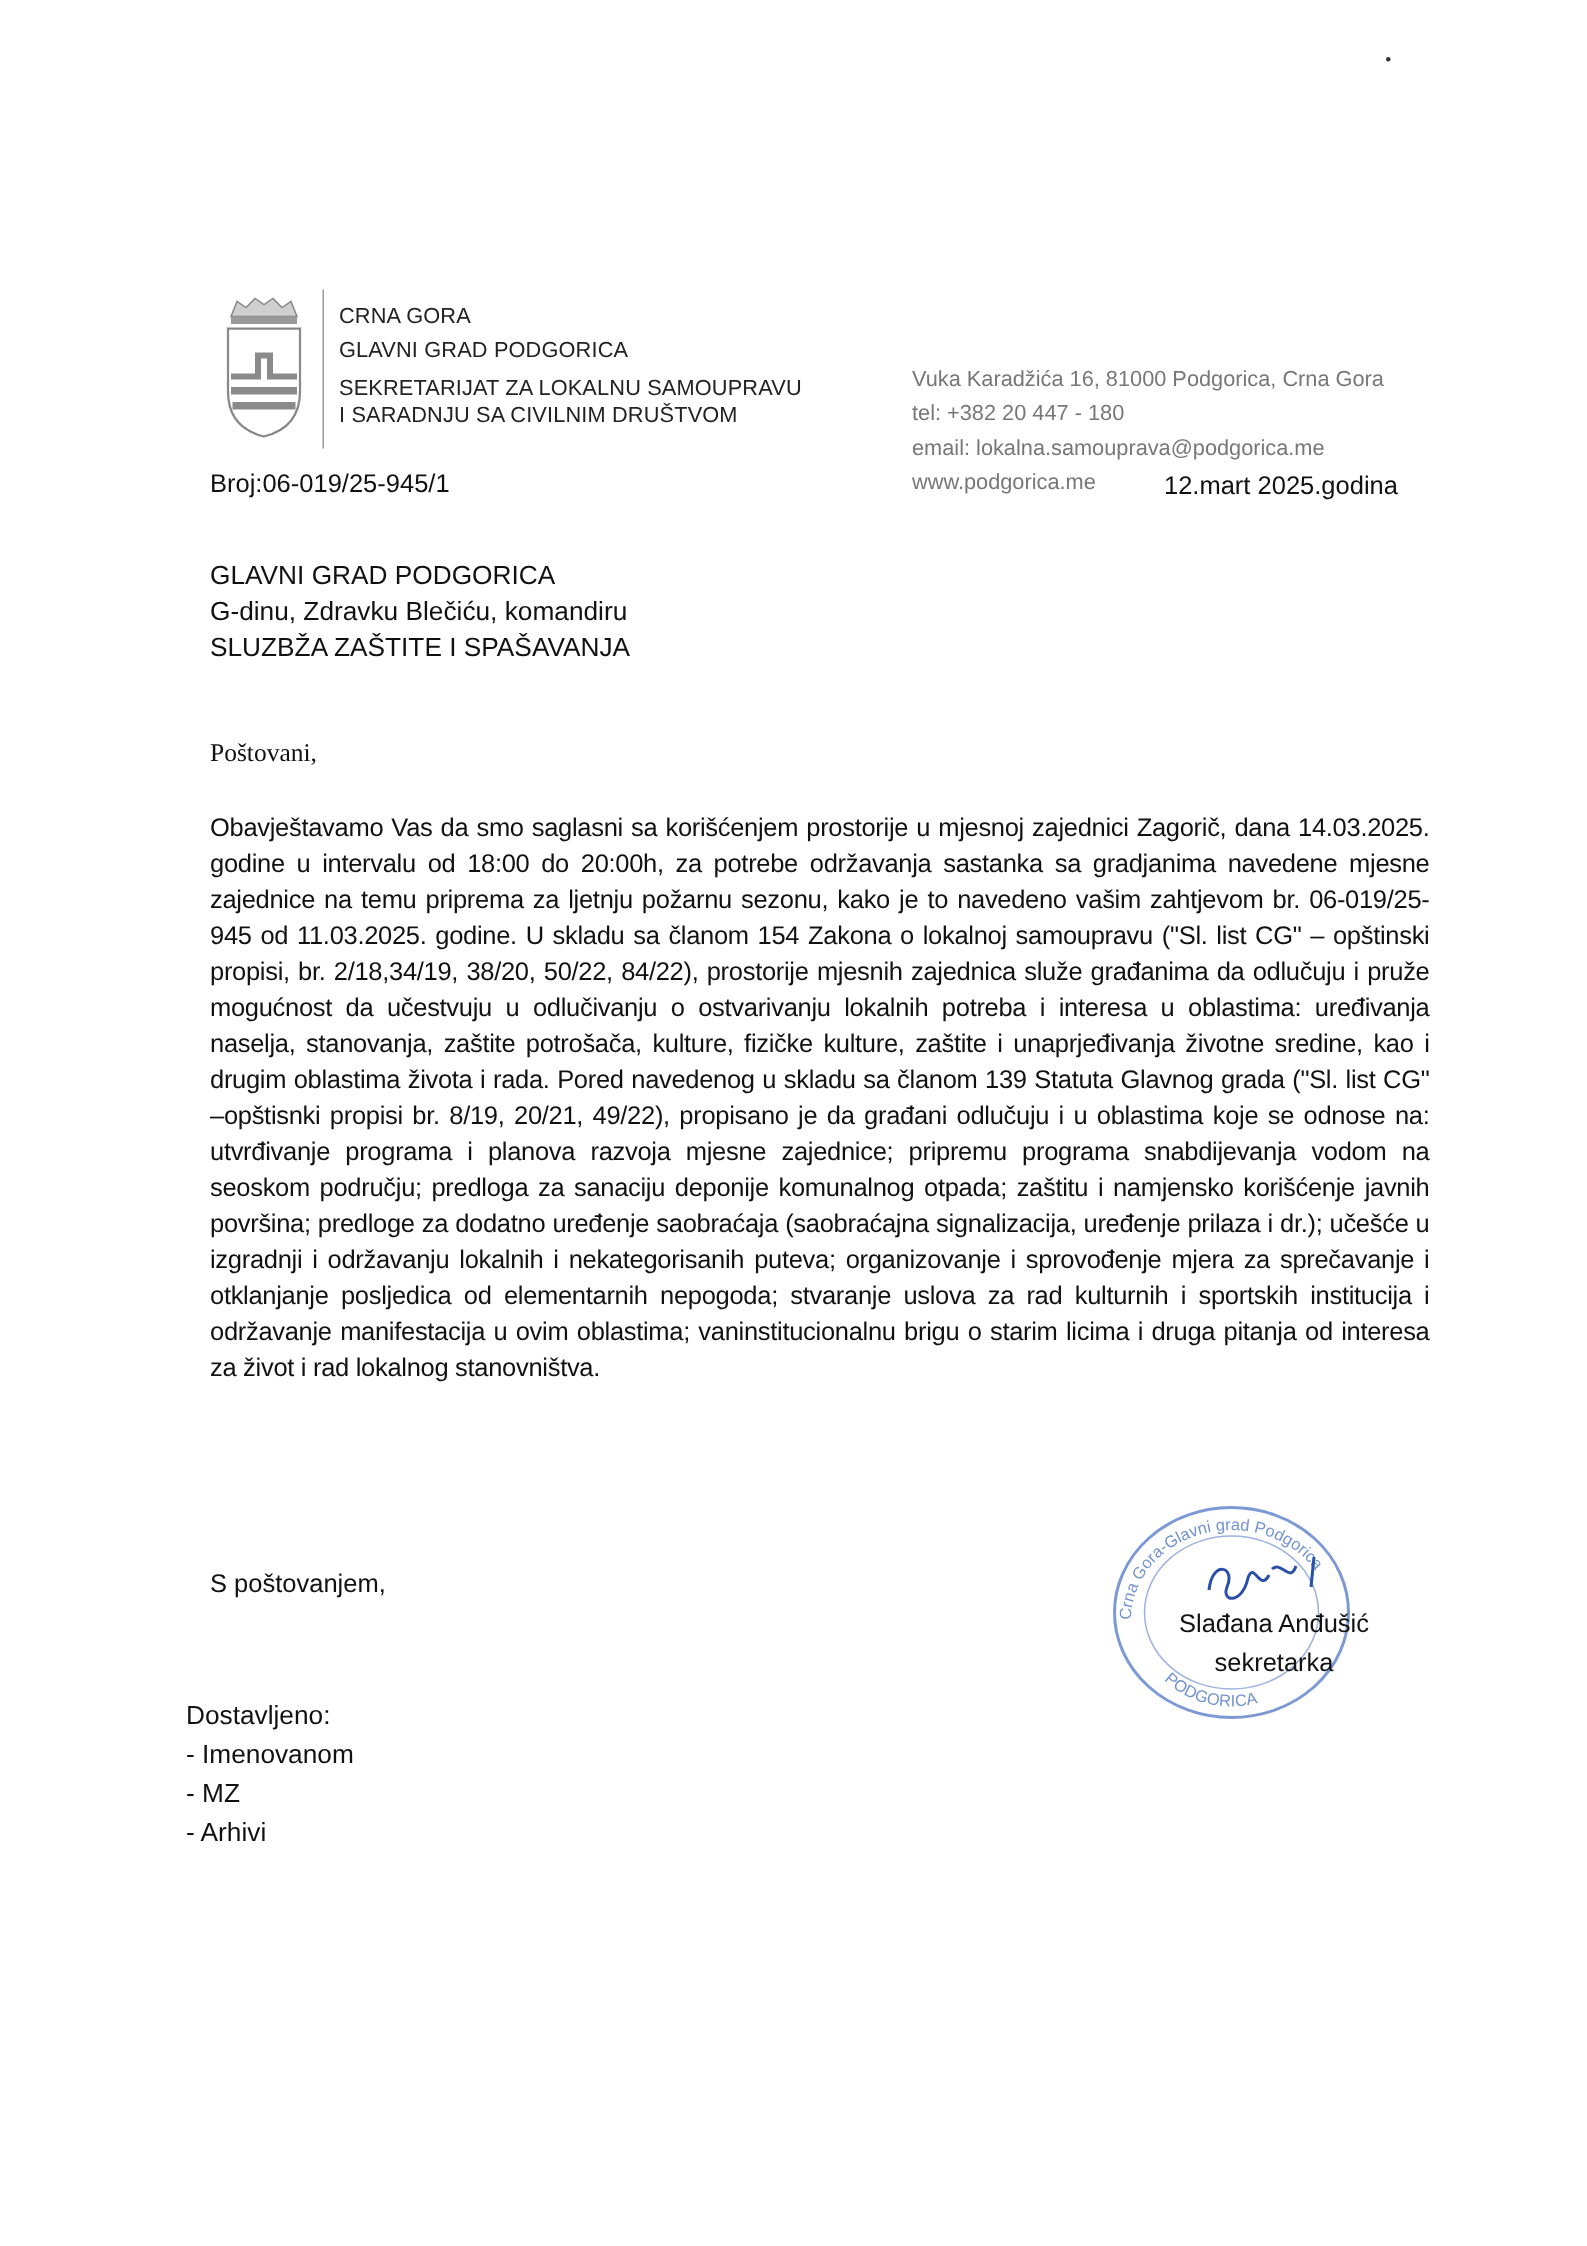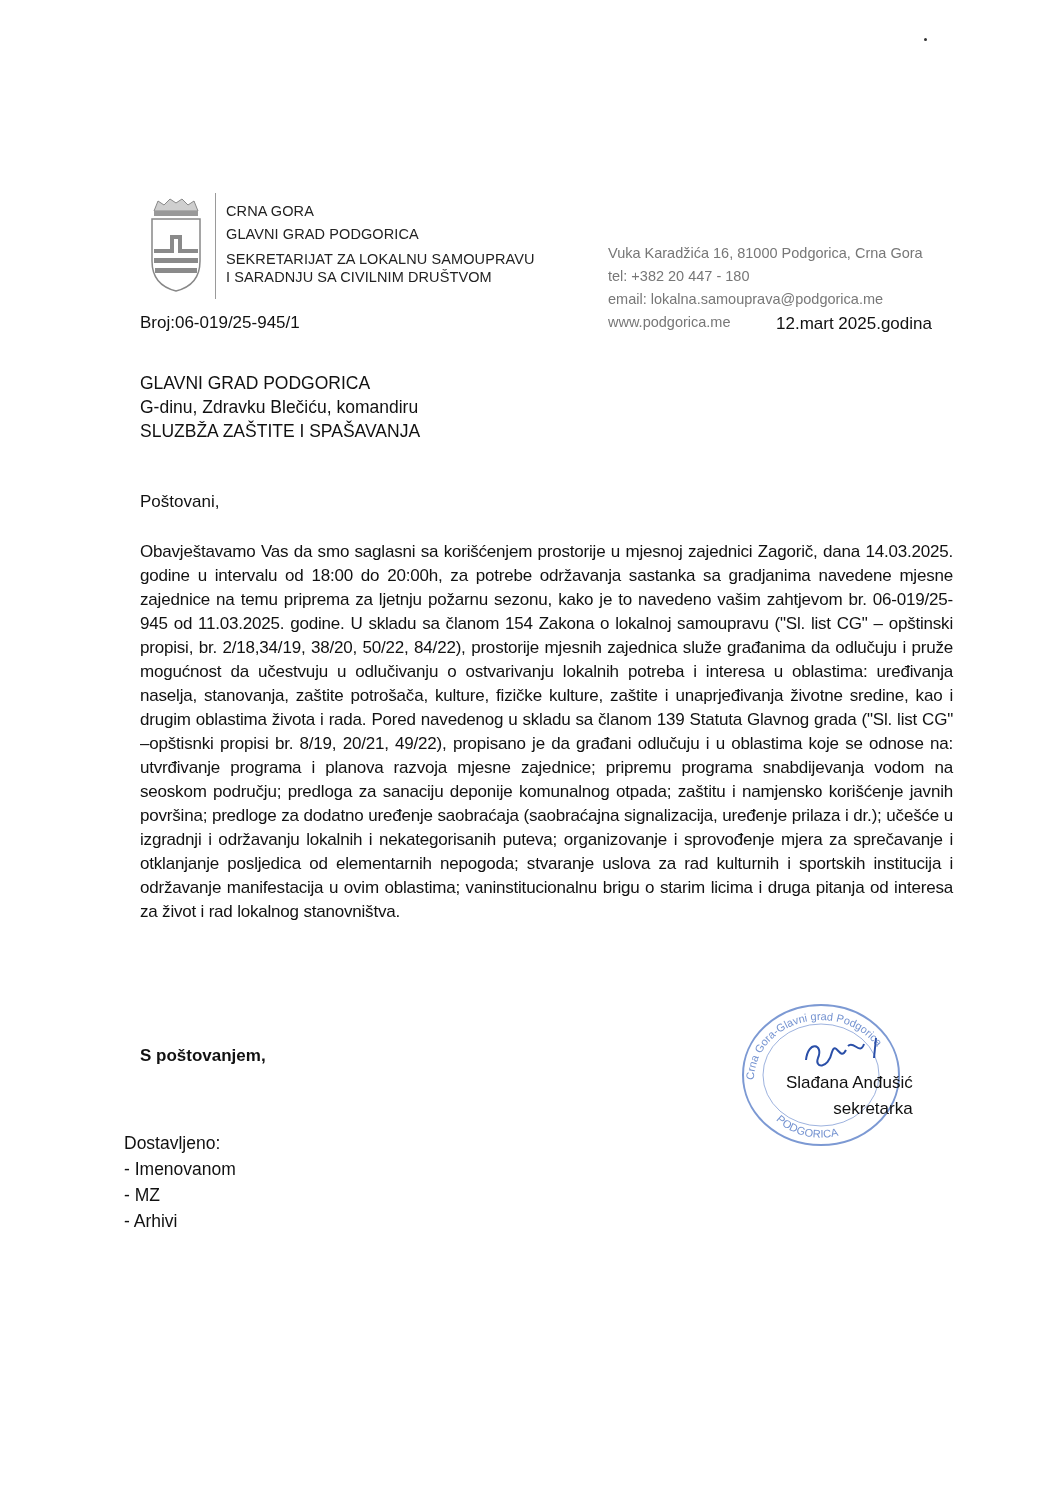--- a/index.html
+++ b/index.html
@@ -10,27 +10,27 @@
     .abs { position: absolute; }
     .crest { left: 148px; top: 197px; width: 56px; height: 96px; }
     .vline { left: 215px; top: 193px; width: 1px; height: 106px; background: #9a9a9a; }
     .org { left: 226px; top: 200px; font-size: 14.5px; line-height: 23px; color: #222; letter-spacing: 0.1px; }
     .org div { white-space: nowrap; }
     .org .tight { line-height: 18px; }
     .contact { left: 608px; top: 194px; font-size: 14.5px; line-height: 23px; color: #777; white-space: nowrap; margin-top: 48px; }
     .broj { left: 140px; top: 313px; font-size: 17px; color: #111; }
     .date { left: 732px; top: 314px; font-size: 17px; color: #111; margin-left: 44px; }
     .recipient { left: 140px; top: 371px; font-size: 17.5px; line-height: 24px; color: #111; }
-    .greet { left: 140px; top: 492px; font-size: 17px; color: #111; }
+    .greet { left: 140px; top: 492px; font-size: 17px; color: #111; font-family: Liberation Serif, serif; }
     .body-text {
       left: 140px; top: 540px; width: 813px; font-size: 17px; line-height: 24px; color: #111;
       text-align: justify; letter-spacing: -0.2px;
     }
-    .closing { left: 140px; top: 1046px; font-size: 17px; color: #111; font-weight: bold; }
-    .signer { left: 786px; top: 1070px; font-size: 17px; line-height: 26px; color: #111; text-align: right; }
+    .closing { left: 140px; top: 1046px; font-size: 17px; color: #111; }
+    .signer { left: 786px; top: 1070px; font-size: 17px; line-height: 26px; color: #111; text-align: center; }
     .stamp { left: 736px; top: 1000px; width: 170px; height: 150px; }
     .delivered { left: 124px; top: 1130px; font-size: 17.5px; line-height: 26px; color: #111; }
     .dot { left: 924px; top: 38px; width: 3px; height: 3px; background: #333; border-radius: 50%; }
   </style>
 </head>
 <body>
 
 <div class="abs dot"></div>
 
 <svg class="abs crest" viewBox="0 0 56 96">

